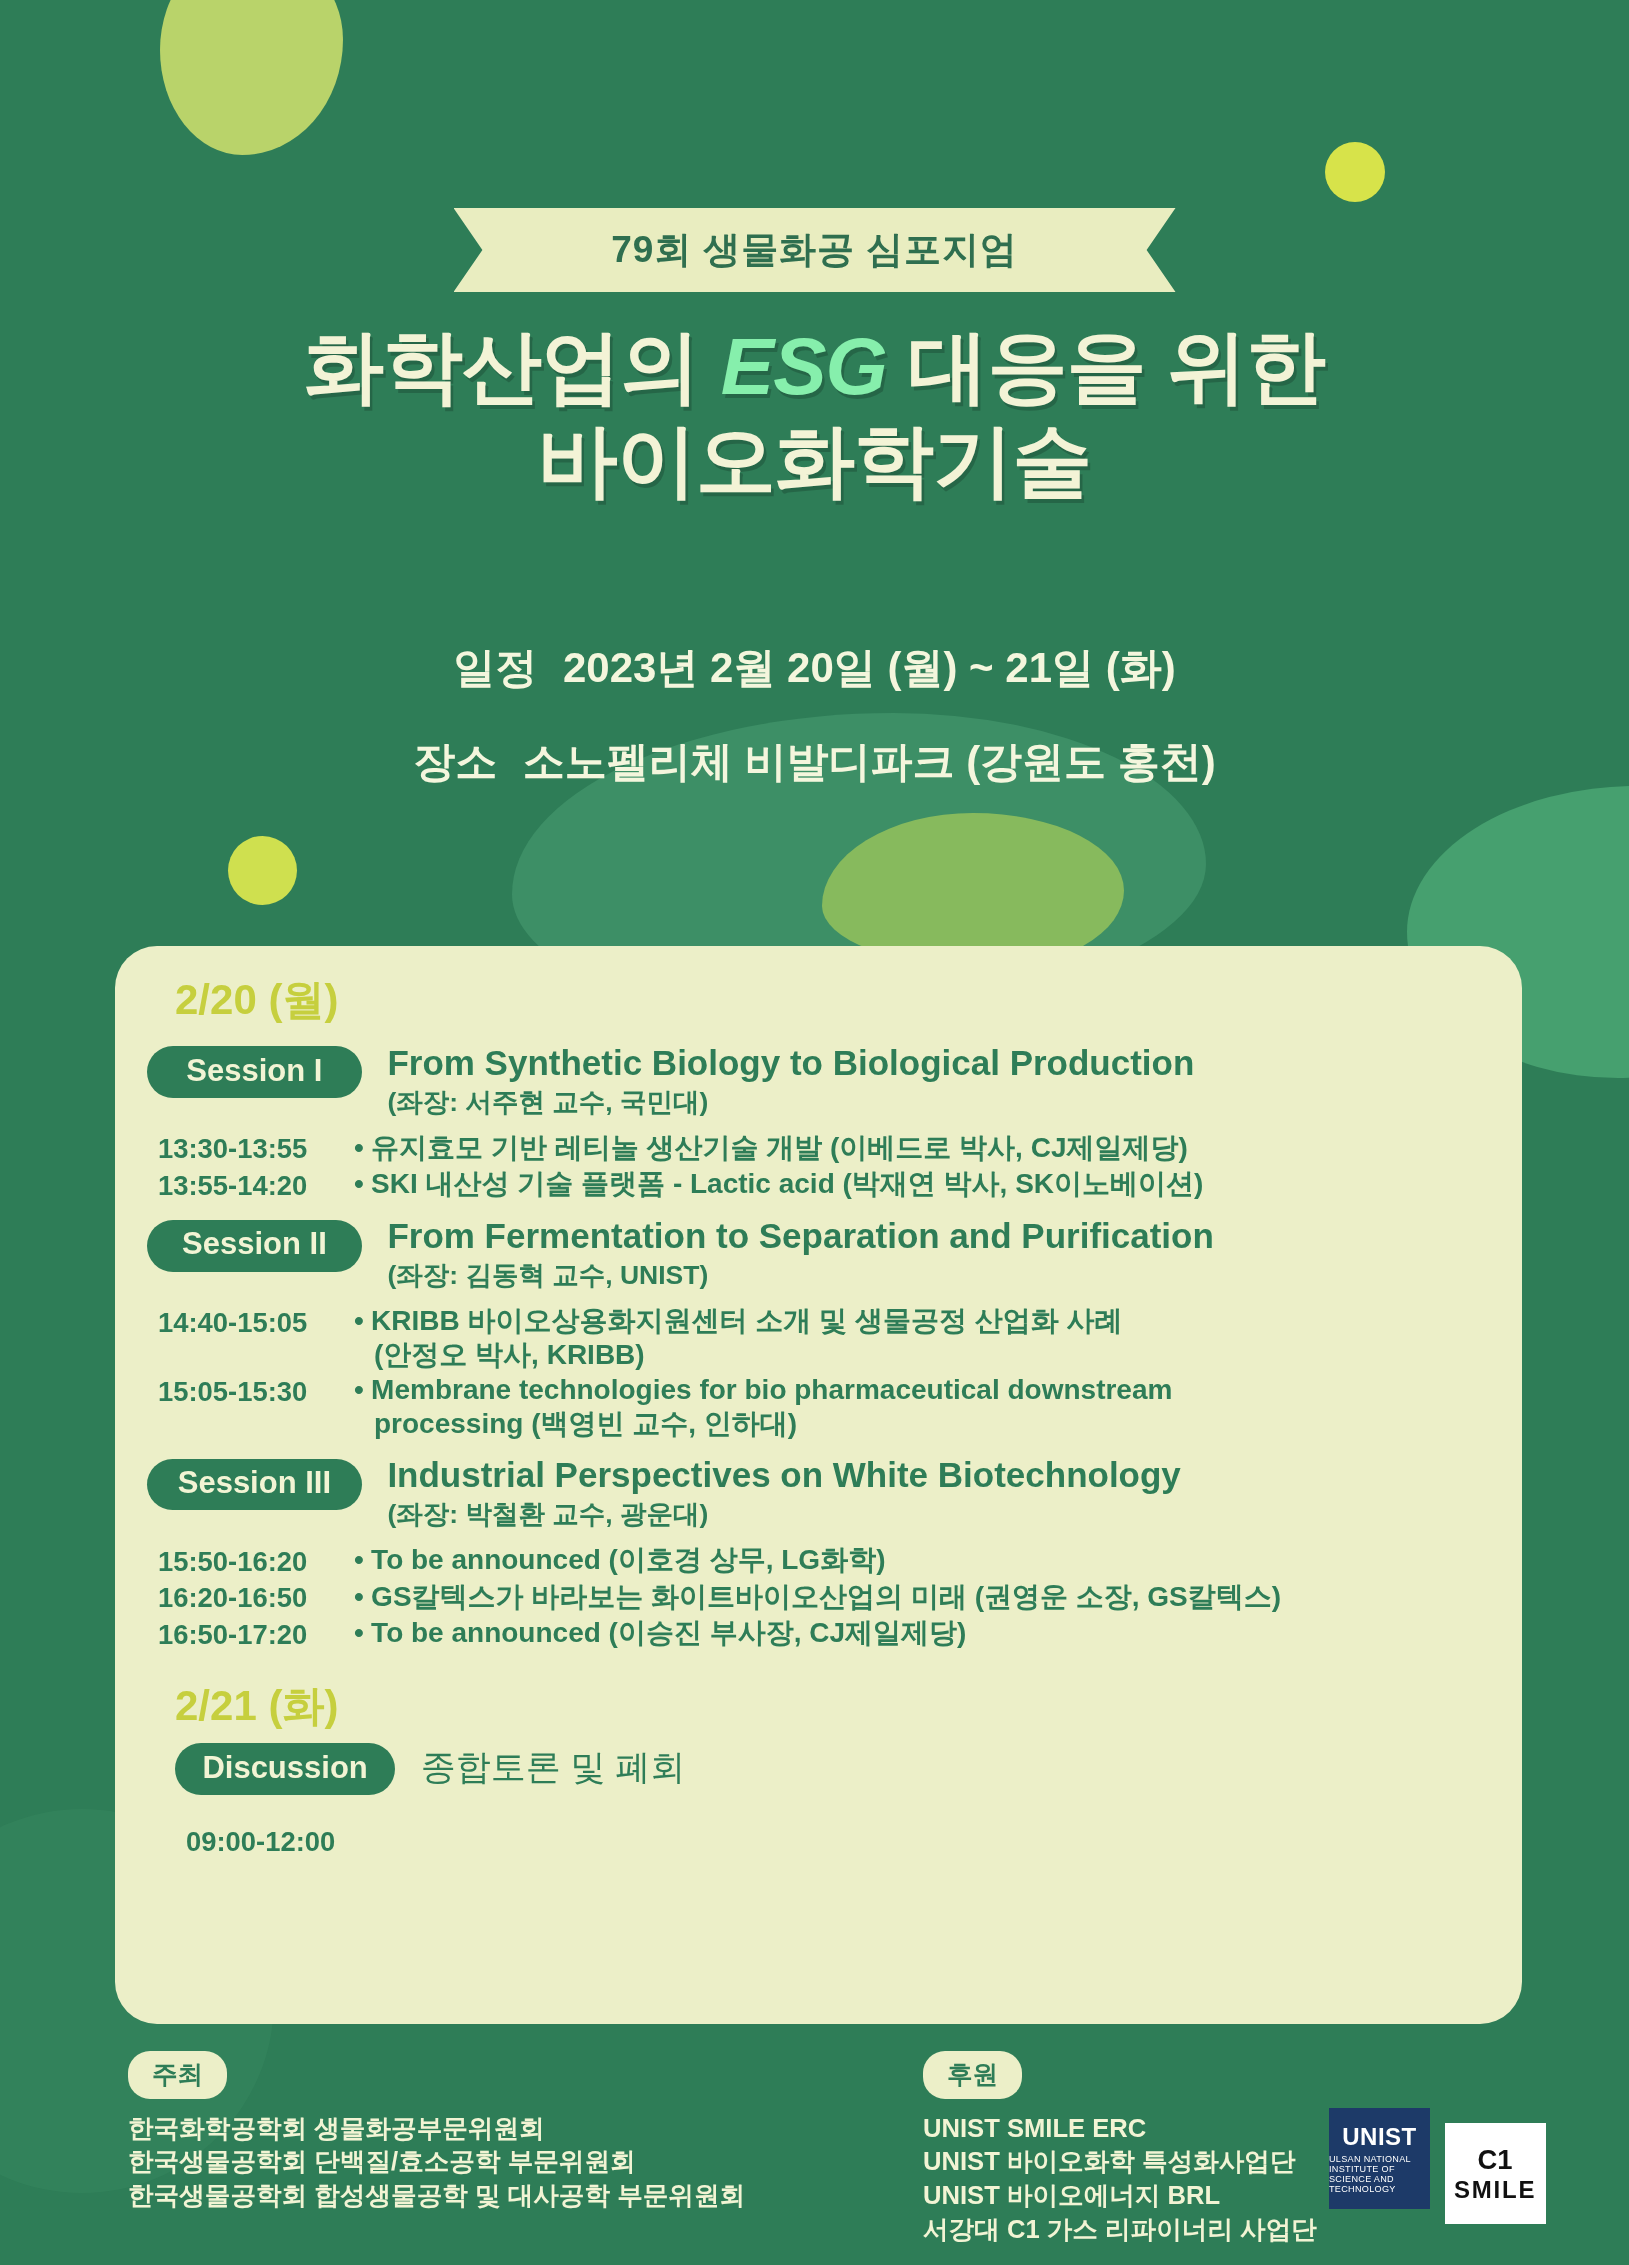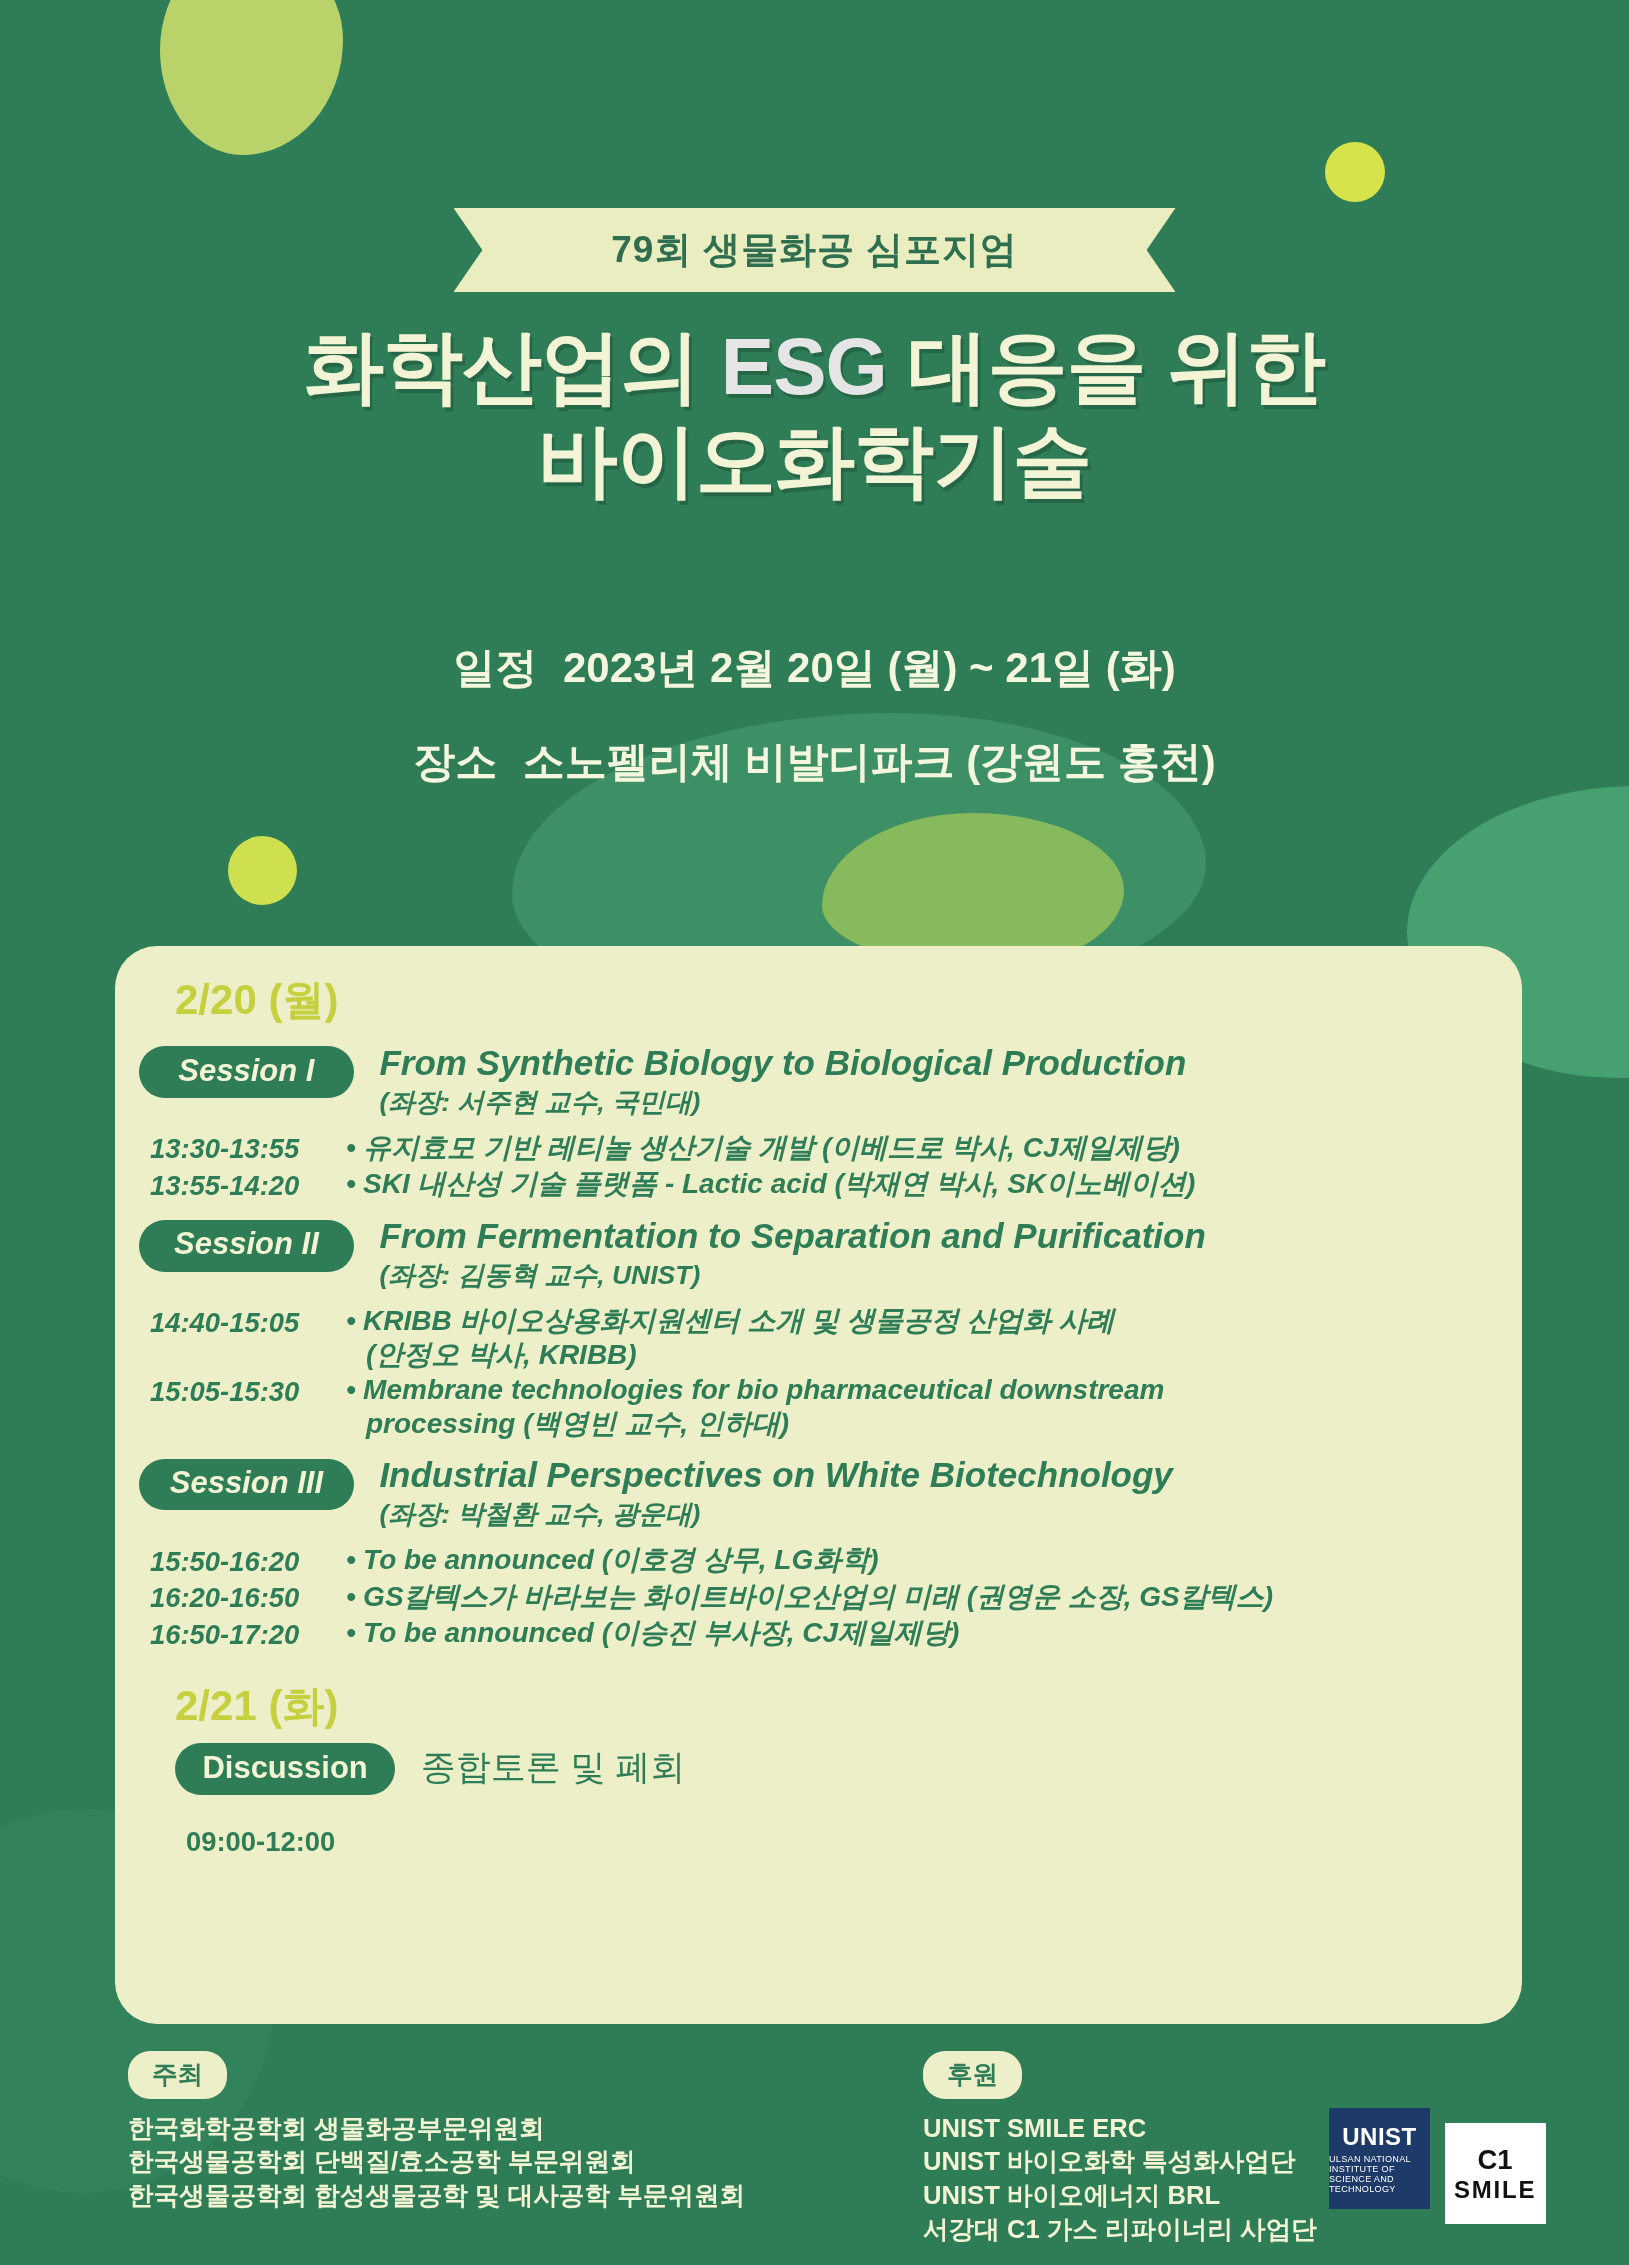--- a/index.html
+++ b/index.html
@@ -95,21 +95,22 @@
   }
   .title-line {
     font-size: 80px;
     font-weight: bold;
     line-height: 1.18;
     color: #f3f3d6;
     letter-spacing: -0.9px;
     text-shadow: 2.7px 3.7px 0 rgba(0,0,0,.18);
   }
   .title-accent {
-    color: #e5e5e5;
+    color: #86efac;
+    font-style: italic;
   }
 
   .info-block {
     position: absolute;
     top: 640px;
     left: 0;
     width: 100%;
     text-align: center;
     color: #f4f6dd;
   }
@@ -138,22 +139,21 @@
     font-size: 42px;
     font-weight: bold;
     margin-left: 60px;
     padding-top: 25.6px;
   }
   #day-1-head { padding-top: 26px; }
 
   .session-block {
     margin-top: 14.6px;
     position: relative;
-    padding-left: 24px;
-    font-style: italic;
+    padding-left: 32px;
   }
   .session-header-row {
     display: flex;
     align-items: flex-start;
   }
   .pill {
     background: #2e7d57;
     color: #f2f4d4;
     font-size: 31px;
     font-weight: bold;

